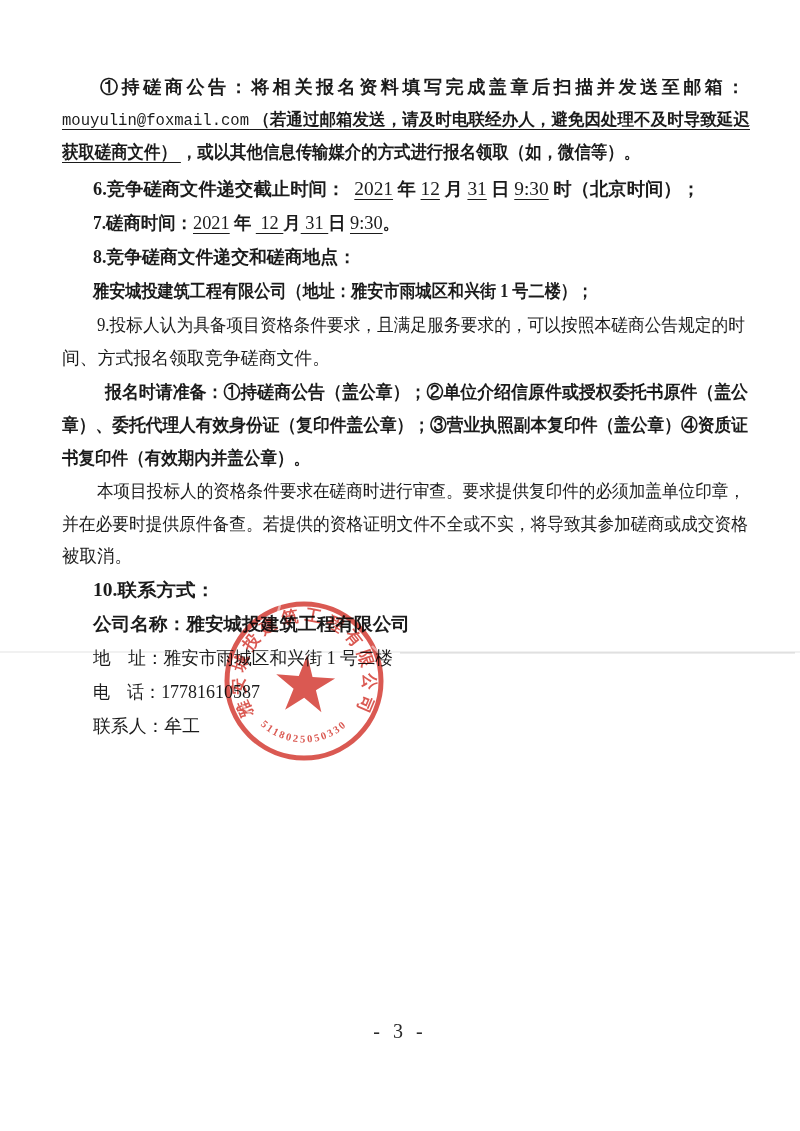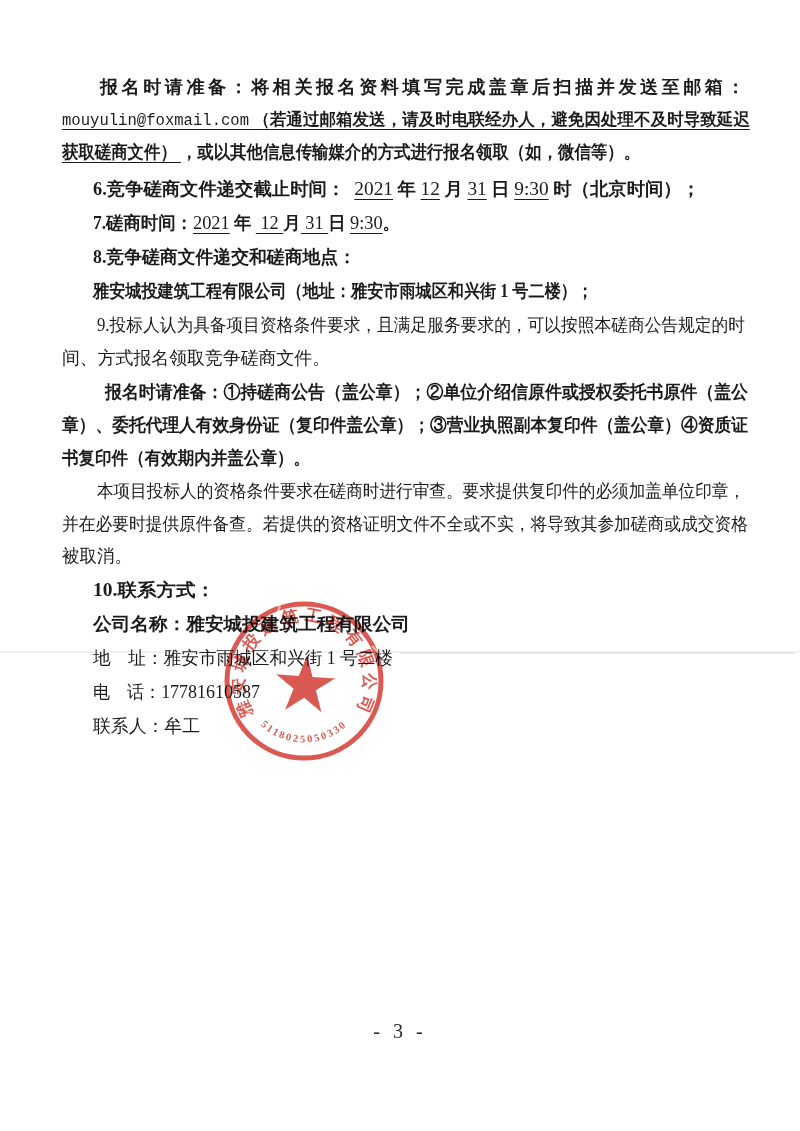--- a/index.html
+++ b/index.html
@@ -43,21 +43,21 @@
   .seal-fill{fill:var(--stamp,#d5423a);}
   .seal-text{fill:var(--stamp,#d5423a);font-family:"Liberation Serif","DejaVu Serif",serif;font-weight:700;}
   .seal-crack{stroke:#ffffff;stroke-width:2.4;opacity:0.5;}
 </style>
 </head>
 <body>
 
 <div class="page">
 
   <div>
-      <div class="line ls" style="top: 75px; left: 100px; transform: scaleX(1.0047);"><span class="b">报名时请准备：</span><span class="b">将相关报名资料填写完成盖章后扫描并发送至邮箱：</span></div>
+      <div class="line ls" style="top: 75px; left: 100px; transform: scaleX(1.0047);"><span class="b">①持磋商公告：</span><span class="b">将相关报名资料填写完成盖章后扫描并发送至邮箱：</span></div>
       <div class="line" style="top: 107px; left: 62px; transform: scaleX(0.9741);"><span class="u mono">mouyulin@foxmail.com</span><span class="b u sm"> （若通过邮箱发送，请及时电联经办人，避免因处理不及时导致延迟</span></div>
       <div class="line" style="top: 140px; left: 62px; transform: scaleX(0.911);"><span class="b u">获取磋商文件） </span><span class="b">，或以其他信息传输媒介的方式进行报名领取（如，微信等）。</span></div>
       <div class="line" style="top: 177px; left: 93px; transform: scaleX(1.0188);"><span class="b">6.竞争磋商文件递交截止时间：</span><span>  </span><span class="u num">2021</span><span class="b"> 年 </span><span class="u num">12</span><span class="b"> 月 </span><span class="u num">31</span><span class="b"> 日 </span><span class="u num">9:30</span><span class="b"> 时（北京时间）；</span></div>
       <div class="line" style="top: 211px; left: 93px; transform: scaleX(0.9661);"><span class="b">7.磋商时间：</span><span class="u num">2021</span><span class="b"> 年 </span><span class="u num"> 12 </span><span class="b">月</span><span class="u num"> 31 </span><span class="b">日 </span><span class="u num">9:30</span><span class="b">。</span></div>
       <div class="line" style="top: 245px; left: 93px; transform: scaleX(0.9906);"><span class="b">8.竞争磋商文件递交和磋商地点：</span></div>
       <div class="line" style="top: 279px; left: 93px; transform: scaleX(0.8961);"><span class="b">雅安城投建筑工程有限公司（地址：雅安市雨城区和兴街 1 号二楼）；</span></div>
       <div class="line" style="top: 313px; left: 97px; transform: scaleX(0.929);"><span>9.投标人认为具备项目资格条件要求，且满足服务要求的，可以按照本磋商公告规定的时</span></div>
       <div class="line" style="top: 346px; left: 62px; transform: scaleX(0.9926);"><span>间、方式报名领取竞争磋商文件。</span></div>
       <div class="line" style="top: 380px; left: 105px; transform: scaleX(0.9401);"><span class="b">报名时请准备：①持磋商公告（盖公章）；②单位介绍信原件或授权委托书原件（盖公</span></div>
       <div class="line" style="top: 413px; left: 62px; transform: scaleX(0.9295);"><span class="b">章）、委托代理人有效身份证（复印件盖公章）；③营业执照副本复印件（盖公章）④资质证</span></div>

